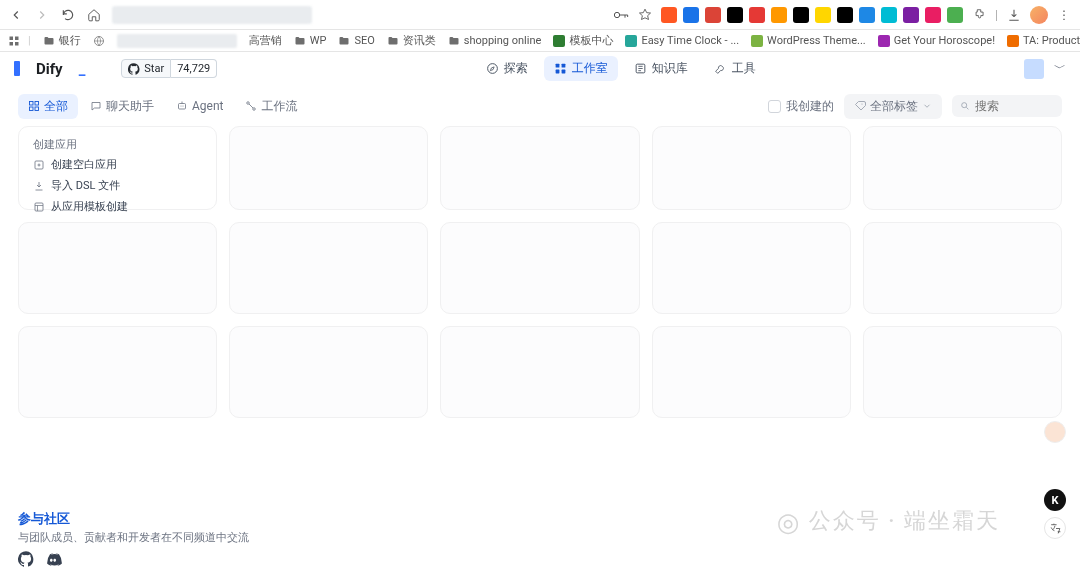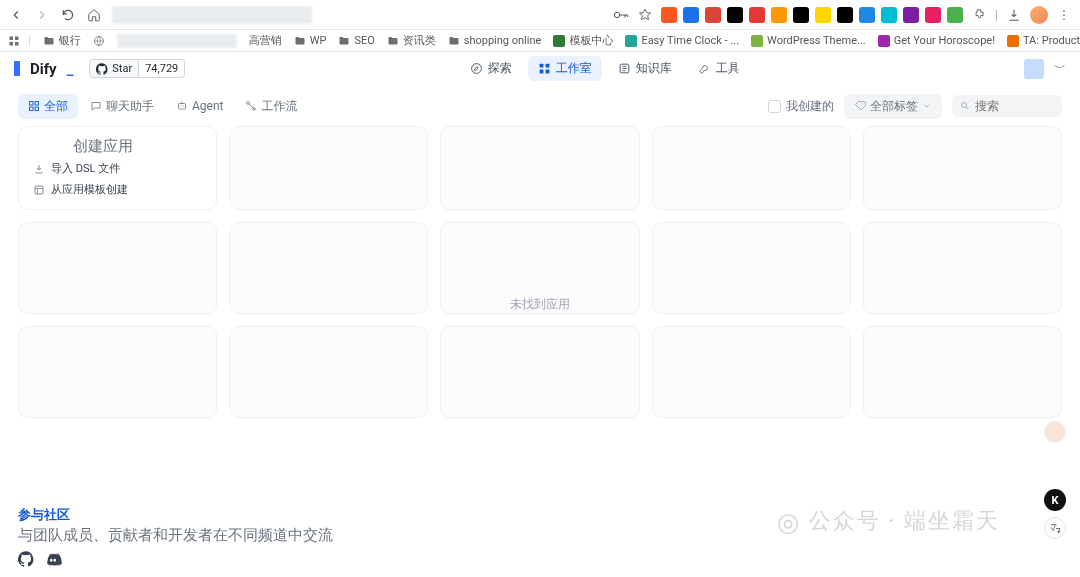--- a/index.html
+++ b/index.html
@@ -16,24 +16,24 @@
   
   
   .bookmarks { height:22px; background:#fff; border-bottom:1px solid #e5e5e5; display:flex; align-items:center; padding:0 8px; gap:12px; font-size:11px; color:#555; overflow:hidden;}
   .bm-item { display:flex; align-items:center; gap:4px; white-space:nowrap; cursor:pointer;}
   .bm-folder-icon { width:12px;height:12px;display:inline-block;}
   .bm-folder-icon svg path{fill:#6e6e6e;}
   .bm-fav { width:12px;height:12px;border-radius:2px;display:inline-block;}
   
   
   .app-header { height:34px; display:flex; align-items:center; padding:0 14px; gap:16px; border-bottom:1px solid transparent;}
-  .logo { font-weight:700; font-size:15px; color:#1c1f23; display:flex; align-items:center; gap:10px;}
+  .logo { font-weight:700; font-size:15px; color:#1c1f23; display:flex; align-items:center; gap:16px;}
   .logo-mark { width:6px;height:15px;background:#3370ff;border-radius:1px;display:inline-block;}
   .gh-star { display:flex; align-items:center; gap:0;}
-  .gh-star .gh-btn { border:1px solid #d0d7de; border-radius:4px 0 0 4px; padding:2px 6px; display:flex;align-items:center;gap:4px;font-size:11px;color:#24292f;background:#f6f8fa;}
+  .gh-star .gh-btn { border:1px solid #d0d7de; border-radius:4px 0 0 4px; padding:2px 6px; display:flex;align-items:center;gap:4px;font-size:11px;color:#24292f;background:#f6f8fa;margin-left:20px;}
   .gh-star .gh-count { border:1px solid #d0d7de; border-left:none; border-radius:0 4px 4px 0; padding:2px 6px; font-size:11px; color:#24292f; background:#fff;}
   .main-nav { flex:1; display:flex; justify-content:center; gap:6px;}
   .nav-item { display:flex; align-items:center; gap:5px; padding:4px 10px; border-radius:6px; font-size:12px; color:#4b5563; cursor:pointer;}
   .nav-item.active { background:#eaf1ff; color:#1558d6; font-weight:500;}
   .nav-icon {width:13px;height:13px;display:inline-flex;}
   .header-right { display:flex; align-items:center; gap:10px;}
   .avatar-sq { width:20px;height:20px; background:#c6dcff; border-radius:3px;}
   .worksp-drop { color:#6b7280; font-size:12px;}
   
   
@@ -46,30 +46,30 @@
   .checkbox { width:13px;height:13px;border:1px solid #d1d5db;border-radius:3px;display:inline-block;}
   .tag-drop { display:flex;align-items:center;gap:4px;padding:4px 10px;border-radius:6px;background:#f3f4f6;color:#6b7280;font-size:12px;cursor:pointer;}
   .search-box { display:flex;align-items:center;gap:5px;padding:4px 8px;background:#f3f4f6;border-radius:6px;width:110px;}
   .search-box input { border:none;background:transparent;outline:none;width:100%;font-size:12px;color:#6b7280;}
   
   
   .content { padding:0 18px; height: calc(100% - 30px - 22px - 34px - 40px - 56px); position:relative;}
   .grid { display:grid; grid-template-columns:repeat(5,1fr); gap:12px;}
   .card { background:#fcfcfd; border:1px solid #f0f0f1; border-radius:10px; height:84px;}
   .create-card { height:84px; padding:10px 14px; border:1px solid #f0f0f1; border-radius:10px; background:#fff; display:flex;flex-direction:column;gap:4px;}
-  .create-title { font-size:15px; color:#6b7280; font-weight:500;margin-left:40px;}
+  .create-title { font-size:11px; color:#6b7280; font-weight:500;}
   .create-opt { display:flex;align-items:center;gap:6px;font-size:11px;color:#374151;cursor:pointer;padding:1px 0;}
   .create-opt .oi{width:12px;height:12px;display:inline-flex;}
   .row2-big { height:92px;}
   .empty-msg { position:absolute; top:170px; left:0; right:0; text-align:center; color:#9ca3af; font-size:12px; pointer-events:none;}
   
   
   .community { position:fixed; bottom:8px; left:18px;}
   .community h4 { color:#1558d6; font-size:13px; font-weight:600;}
-  .community p { color:#6b7280; font-size:15px; margin-top:2px;}
+  .community p { color:#6b7280; font-size:11px; margin-top:2px;}
   .community .icons { display:flex; gap:10px; margin-top:6px;}
   .community .icons span{ color:#374151; cursor:pointer;}
   
   
   .float-a { position:fixed; right:14px; bottom:134px; width:22px;height:22px;border-radius:50%;background:#fbe4d5;border:1px solid #eee;}
   .float-b { position:fixed; right:14px; bottom:66px; width:22px;height:22px;border-radius:50%;background:#111;color:#fff;display:flex;align-items:center;justify-content:center;font-size:11px;font-weight:700;}
   .float-c { position:fixed; right:14px; bottom:38px; width:22px;height:22px;border-radius:50%;background:#fff;border:1px solid #e5e5e5;display:flex;align-items:center;justify-content:center;color:#555;}
   
   .wm { position:fixed; right:80px; bottom:40px; color:#d6d6d6; font-size:22px; font-weight:500; letter-spacing:2px; pointer-events:none;}
   .wm .wicon{ font-size:26px; vertical-align:middle;}
@@ -358,20 +358,29 @@
         </svg>
       <input placeholder="搜索" style="">
     </div>
   </div>
 </div>
 
 <div class="content">
   <div class="grid" id="grid-row1">
       <div class="create-card">
         <div class="create-title">创建应用</div>
+        <div class="create-opt">
+          <span class="oi">
+            <svg width="12" height="12" viewBox="0 0 24 24">
+              <rect x="4" y="4" width="16" height="16" rx="2" stroke="#6b7280" stroke-width="1.6" fill="none"></rect>
+              <path d="M12 9v6M9 12h6" stroke="#6b7280" stroke-width="1.6"></path>
+            </svg>
+          </span>
+          <span>创建空白应用</span>
+        </div>
         <div class="create-opt">
           <span class="oi">
             <svg width="12" height="12" viewBox="0 0 24 24">
               <path d="M12 4v10m0 0l-4-4m4 4l4-4M5 20h14" stroke="#6b7280" stroke-width="1.6" fill="none"></path>
             </svg>
           </span>
           <span>导入 DSL 文件</span>
         </div>
         <div class="create-opt">
           <span class="oi">
@@ -395,21 +404,20 @@
       <div class="card row2-big"></div>
       <div class="card row2-big"></div>
     </div>
   <div class="grid" id="grid-row3" style="margin-top:12px;">
       <div class="card row2-big"></div>
       <div class="card row2-big"></div>
       <div class="card row2-big"></div>
       <div class="card row2-big"></div>
       <div class="card row2-big"></div>
     </div>
-  <div class="empty-msg">未找到应用</div>
 </div>
 
 <div class="community">
   <h4>参与社区</h4>
   <p>与团队成员、贡献者和开发者在不同频道中交流</p>
   <div class="icons">
     <span>
         <svg width="16" height="16" viewBox="0 0 16 16">
           <path fill="#374151" d="M8 .2a8 8 0 0 0-2.5 15.6c.4.1.5-.2.5-.4v-1.5c-2.2.5-2.7-1-2.7-1-.4-.9-.9-1.2-.9-1.2-.7-.5.1-.5.1-.5.8.1 1.2.8 1.2.8.7 1.2 1.9.9 2.3.7.1-.5.3-.9.5-1.1-1.8-.2-3.6-.9-3.6-3.9 0-.9.3-1.6.8-2.1-.1-.2-.4-1 .1-2.1 0 0 .7-.2 2.2.8a7.6 7.6 0 0 1 4 0c1.5-1 2.2-.8 2.2-.8.5 1.1.2 1.9.1 2.1.5.5.8 1.2.8 2.1 0 3-1.9 3.7-3.6 3.9.3.2.5.7.5 1.4v2.1c0 .2.1.5.5.4A8 8 0 0 0 8 .2z"></path>
         </svg>

